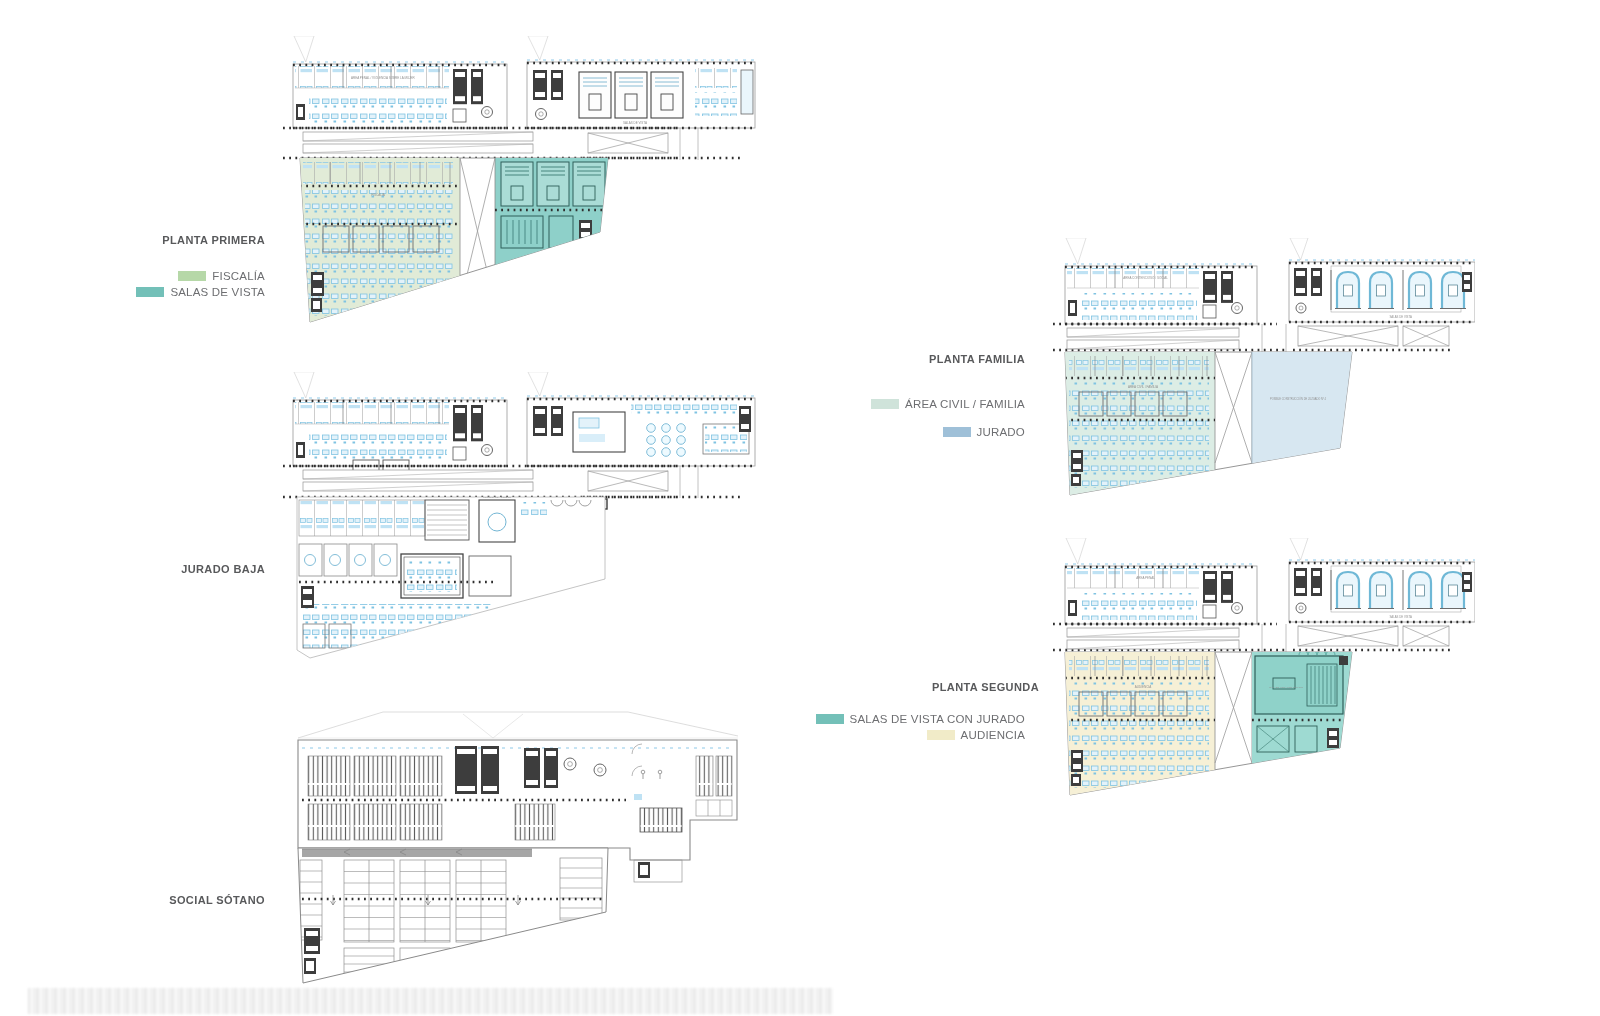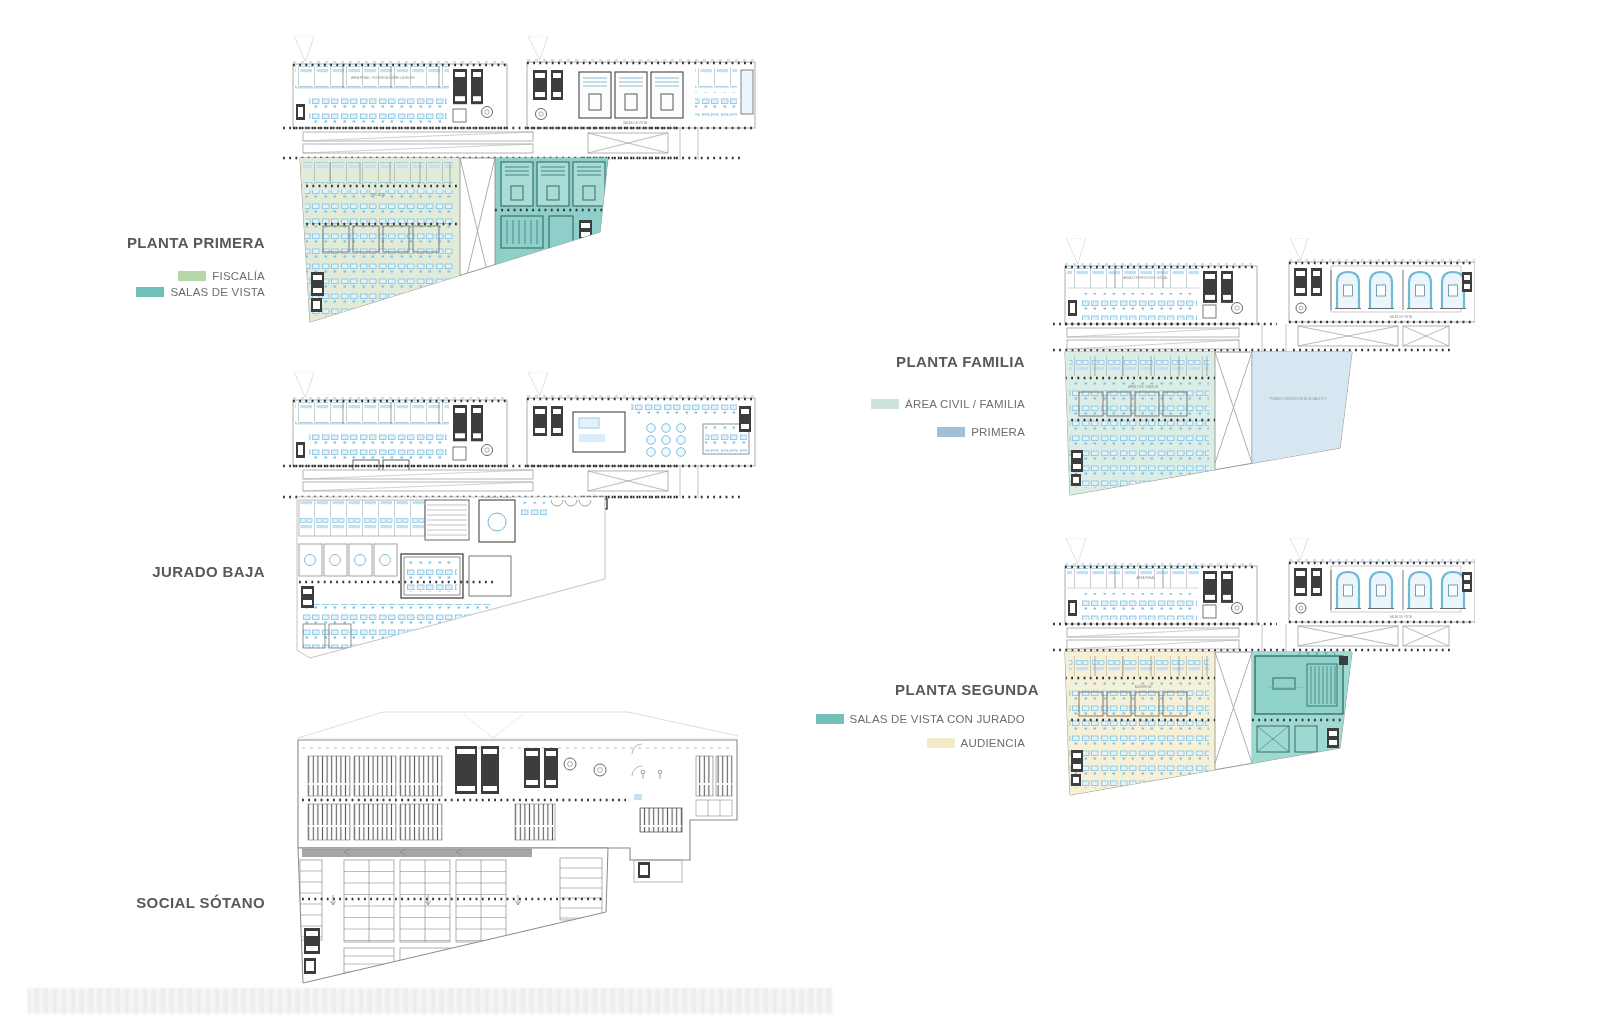--- a/index.html
+++ b/index.html
@@ -5,34 +5,34 @@
   html,body{margin:0;padding:0;background:#fff;}
   body{width:1600px;height:1016px;position:relative;overflow:hidden;
        font-family:"Liberation Sans",sans-serif;}
   .plan{position:absolute;margin:0;padding:0;}
   .plan svg{display:block;width:100%;height:100%;font-family:"Liberation Sans",sans-serif;}
   .plan-primera{left:283px;top:36px;width:480px;height:292px;}
   .plan-baja{left:283px;top:372px;width:480px;height:292px;}
   .plan-sotano{left:288px;top:700px;width:555px;height:300px;}
   .plan-tercera{left:1043px;top:238px;width:432px;height:262px;}
   .plan-segunda{left:1043px;top:538px;width:432px;height:262px;}
-  .plan-label{position:absolute;font-weight:bold;font-size:15px;color:#58595b;
+  .plan-label{position:absolute;font-weight:bold;font-size:11px;color:#58595b;
               letter-spacing:.4px;text-align:right;white-space:nowrap;}
   .lbl-primera{right:1335px;top:234px;}
   .lbl-baja{right:1335px;top:563px;}
   .lbl-sotano{right:1335px;top:894px;}
   .lbl-tercera{right:575px;top:353px;}
   .lbl-segunda{right:561px;top:681px;}
   .legend{position:absolute;display:flex;flex-direction:column;align-items:flex-end;}
   .legend .row{display:flex;align-items:center;gap:6px;}
   .legend .sw{width:28px;height:10px;flex:0 0 auto;}
   .legend .lab{font-size:11.5px;color:#6d6e71;letter-spacing:.2px;white-space:nowrap;}
   .leg-primera{right:1335px;top:270px;row-gap:4px;}
   .leg-tercera{right:575px;top:398px;row-gap:16px;}
-  .leg-segunda{right:575px;top:713px;row-gap:12px;}
+  .leg-segunda{right:575px;top:713px;row-gap:4px;}
   .bottom-strip{position:absolute;left:28px;top:988px;width:805px;height:26px;
      background:repeating-linear-gradient(90deg,#d7d7d7 0 2px,#f4f4f4 2px 5px,#e5e5e5 5px 9px);
      filter:blur(1.3px);opacity:.55;}
 </style>
 </head>
 <body>
 
 <figure class="plan plan-primera">
     <svg viewBox="0 0 480 292">
       <defs>
@@ -780,21 +780,21 @@
     <span class="lab">SALAS DE VISTA</span>
   </div>
 </div>
 <div class="legend leg-tercera">
   <div class="row">
     <span class="sw" style="background: rgb(207, 227, 218);"></span>
     <span class="lab">ÁREA CIVIL  / FAMILIA</span>
   </div>
   <div class="row">
     <span class="sw" style="background: rgb(159, 192, 216);"></span>
-    <span class="lab">PRIMERA</span>
+    <span class="lab">JURADO</span>
   </div>
 </div>
 <div class="legend leg-segunda">
   <div class="row">
     <span class="sw" style="background: rgb(115, 192, 184);"></span>
     <span class="lab">SALAS DE VISTA CON JURADO</span>
   </div>
   <div class="row">
     <span class="sw" style="background: rgb(241, 235, 200);"></span>
     <span class="lab">AUDIENCIA</span>

